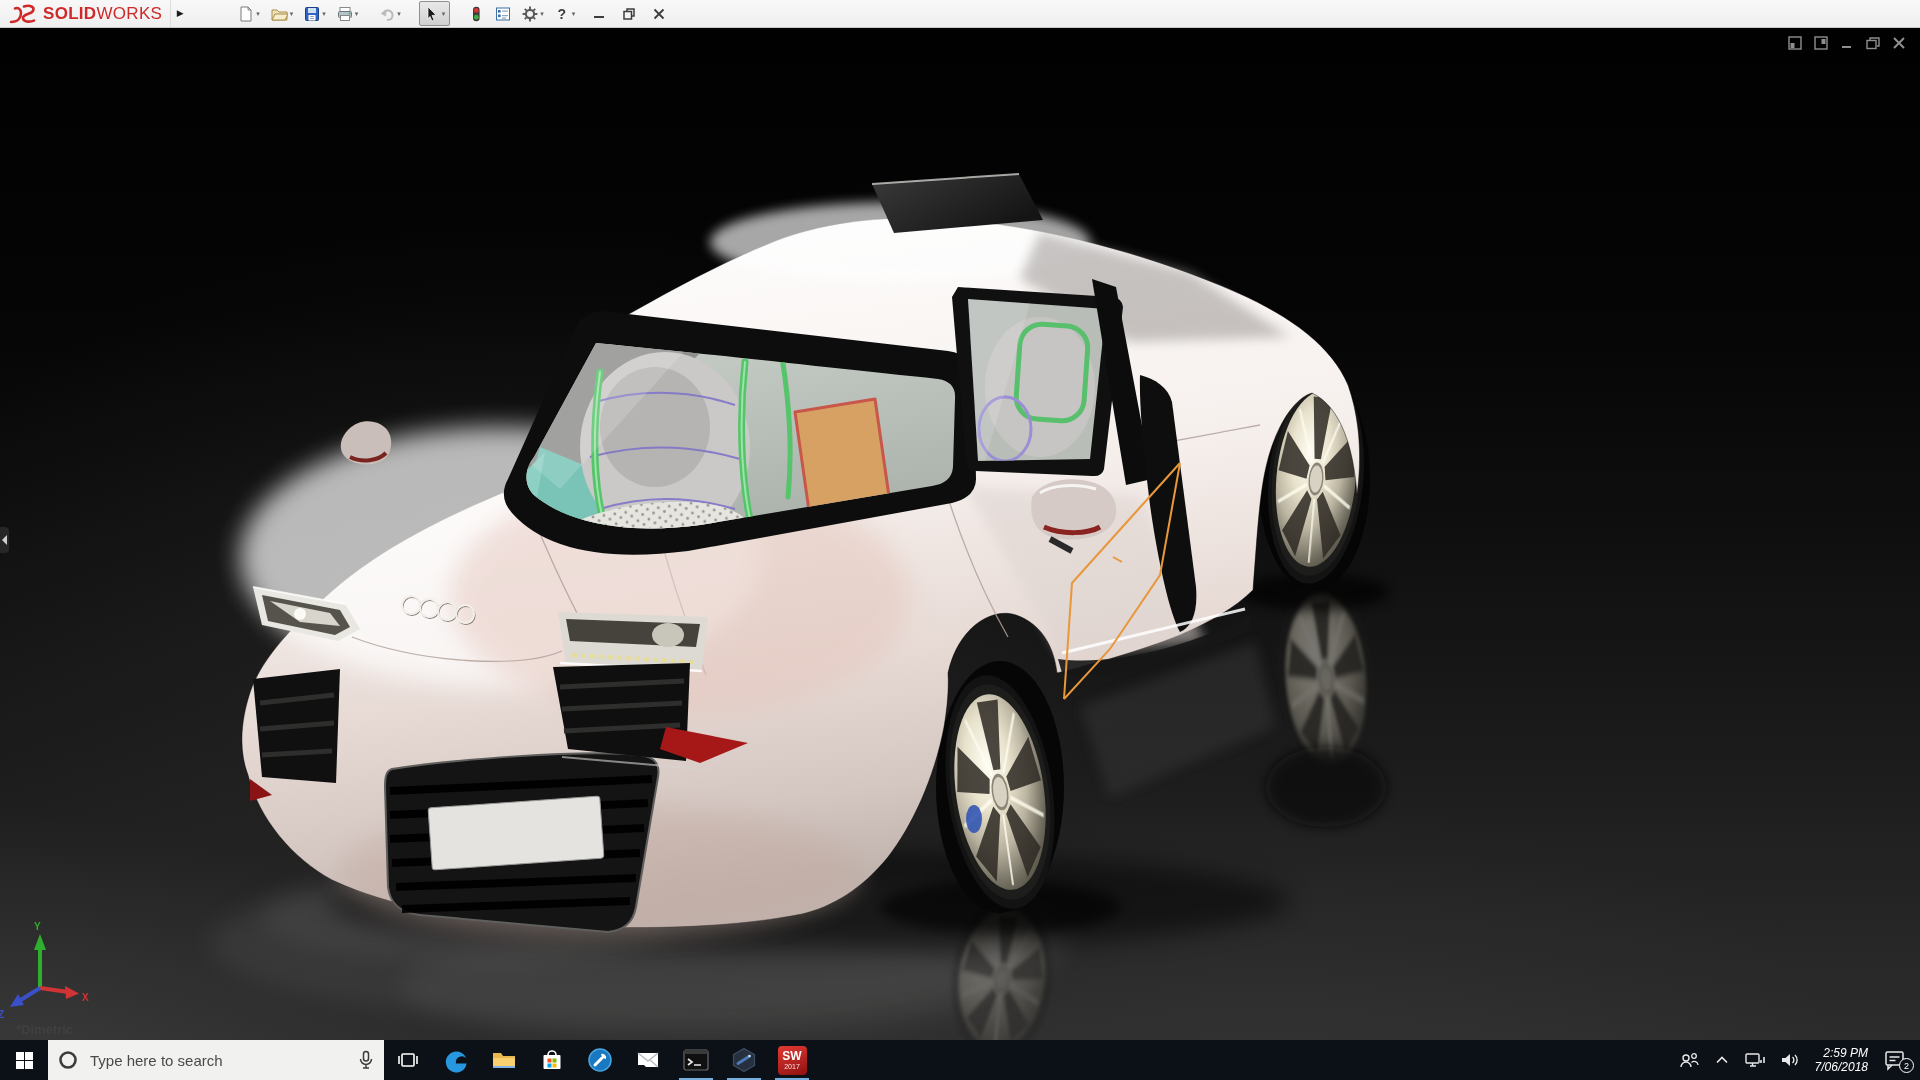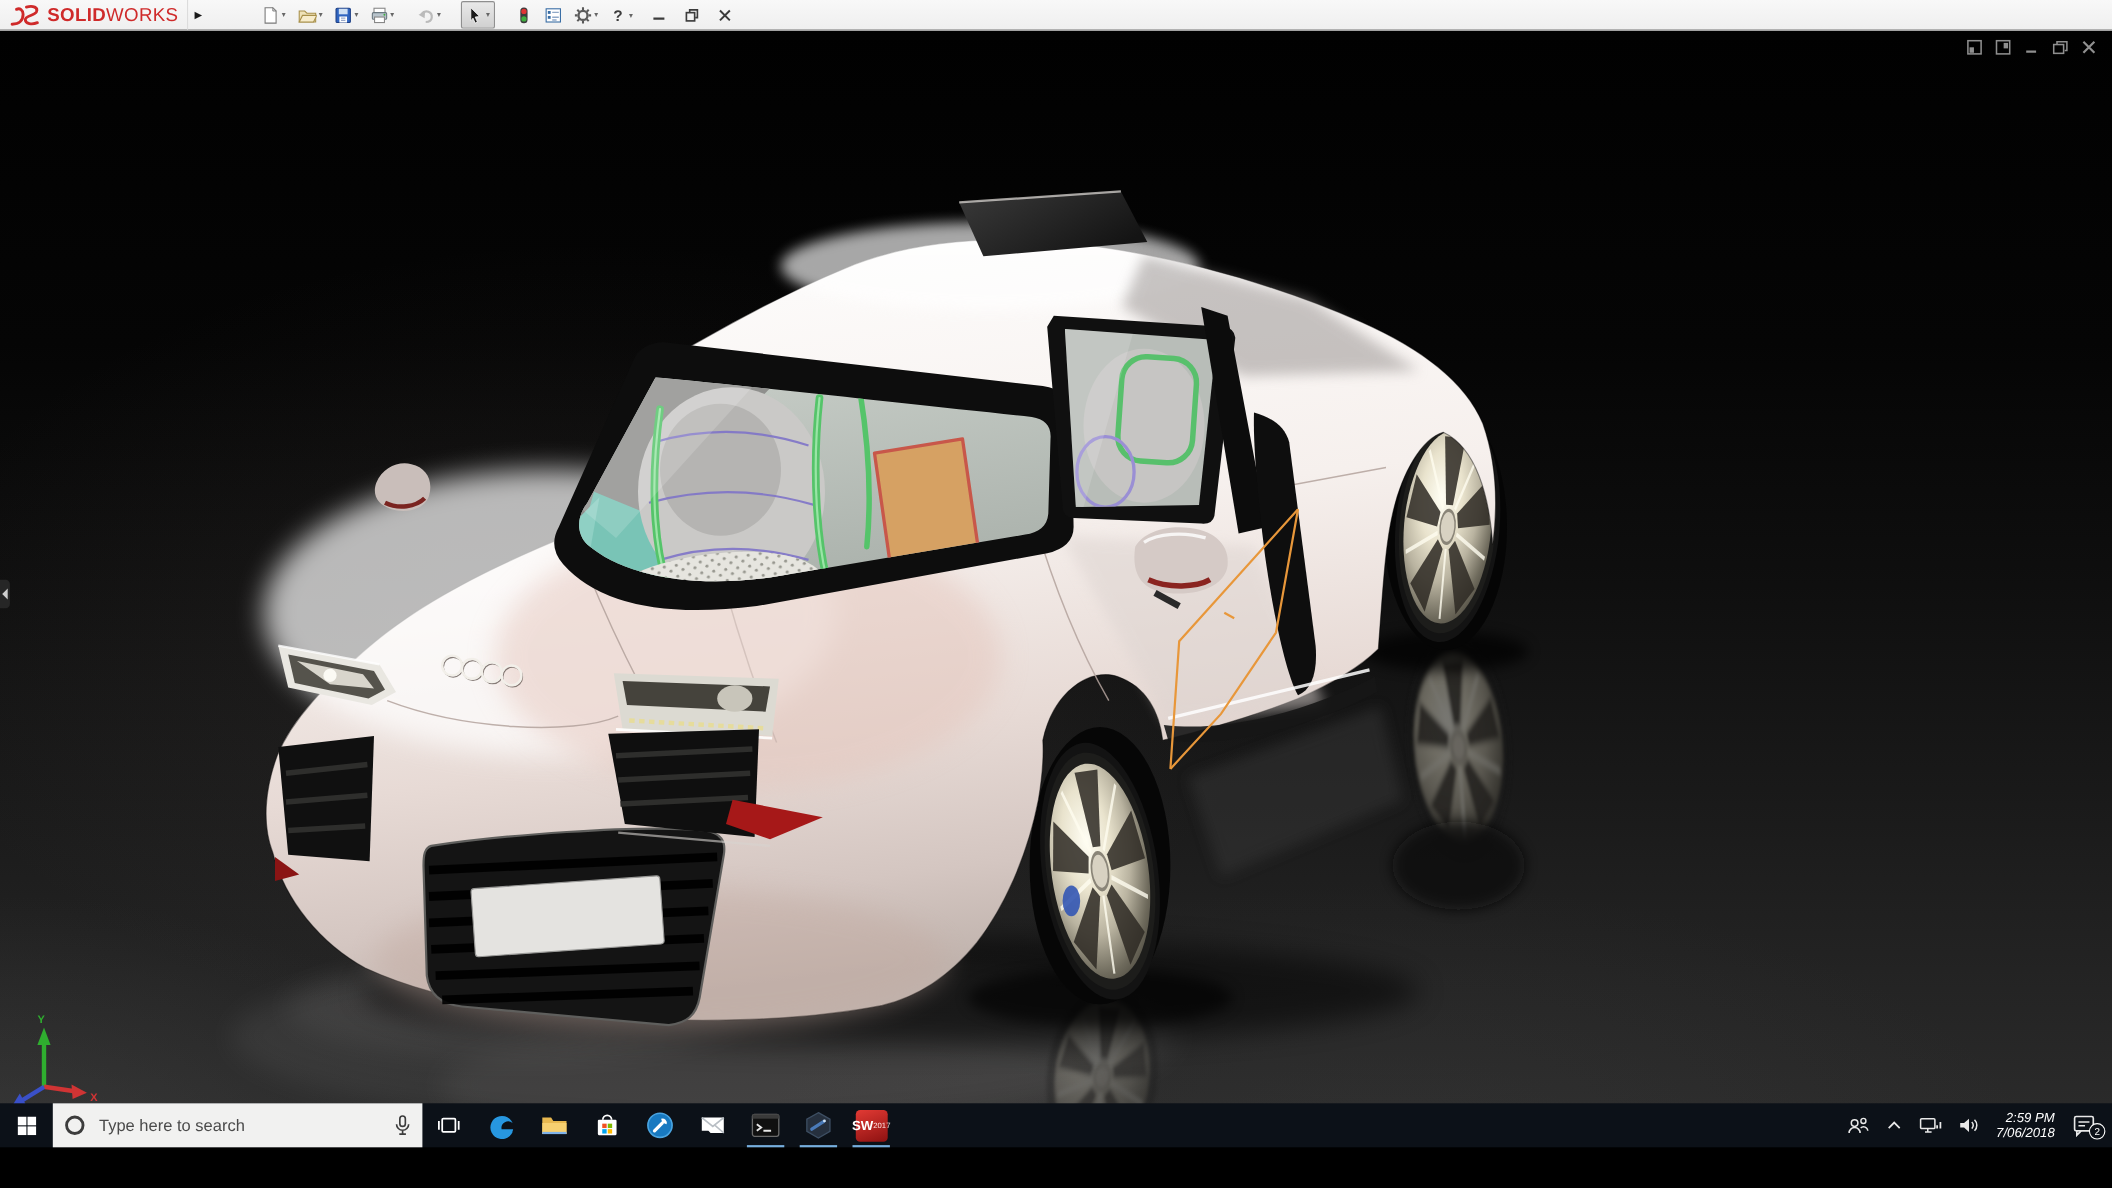--- a/index.html
+++ b/index.html
@@ -39,31 +39,31 @@
   .child-controls{position:absolute;top:6px;right:10px;display:flex;gap:3px;}
   .cbtn{width:23px;height:20px;display:flex;align-items:center;justify-content:center;}
   .left-tab{position:absolute;left:0;top:500px;width:9px;height:26px;background:#262626;
     border-radius:0 4px 4px 0;display:flex;align-items:center;justify-content:center;}
   .left-tab .tri{width:0;height:0;border-top:5px solid transparent;border-bottom:5px solid transparent;
     border-right:5px solid #cfcfcf;}
   .triad{position:absolute;left:-6px;top:879px;width:100px;height:115px;}
   .orientation{position:absolute;left:16px;top:995px;font-size:13px;font-weight:bold;color:#404040;}
 
   
-  .taskbar{position:absolute;top:1003px;left:0;width:1920px;height:40px;background:#0c1118;
+  .taskbar{position:absolute;top:1040px;left:0;width:1920px;height:40px;background:#0c1118;
     display:flex;align-items:stretch;z-index:40;}
   .tb-btn{width:48px;display:flex;align-items:center;justify-content:center;position:relative;flex:0 0 auto;}
   .search{width:336px;flex:0 0 auto;background:#f1f1f0;display:flex;align-items:center;
     padding:0 10px;gap:10px;box-sizing:border-box;}
   .search-input{border:none;background:transparent;flex:1;font-size:15px;color:#333;outline:none;
     font-family:"Liberation Sans",sans-serif;min-width:0;}
   .search-input::placeholder{color:#4a4a4a;opacity:1;}
   .underline{position:absolute;bottom:0;left:7px;right:7px;height:2px;background:#76aede;}
   .sw-ico{width:29px;height:29px;background:linear-gradient(160deg,#e23a34,#8d1111);
-    border-radius:4px;display:flex;flex-direction:row;align-items:center;justify-content:center;
+    border-radius:4px;display:flex;flex-direction:column;align-items:center;justify-content:center;
     color:#fff;line-height:1;}
   .sw-l{font-size:12px;font-weight:bold;letter-spacing:0;}
   .sw-y{font-size:7px;margin-top:1px;color:#ffe3e0;}
   .tray{margin-left:auto;display:flex;align-items:center;padding-right:6px;}
   .tray-btn{height:40px;display:flex;align-items:center;justify-content:center;padding:0 7px;position:relative;}
   .clock{font-size:12px;color:#fff;text-align:right;line-height:14px;padding:0 8px;font-style:italic;}
   .badge{position:absolute;right:0px;bottom:7px;width:15px;height:15px;border-radius:50%;
     background:#0c1118;border:1px solid #fff;color:#fff;font-size:9px;display:flex;
     align-items:center;justify-content:center;box-sizing:border-box;}
 </style>

